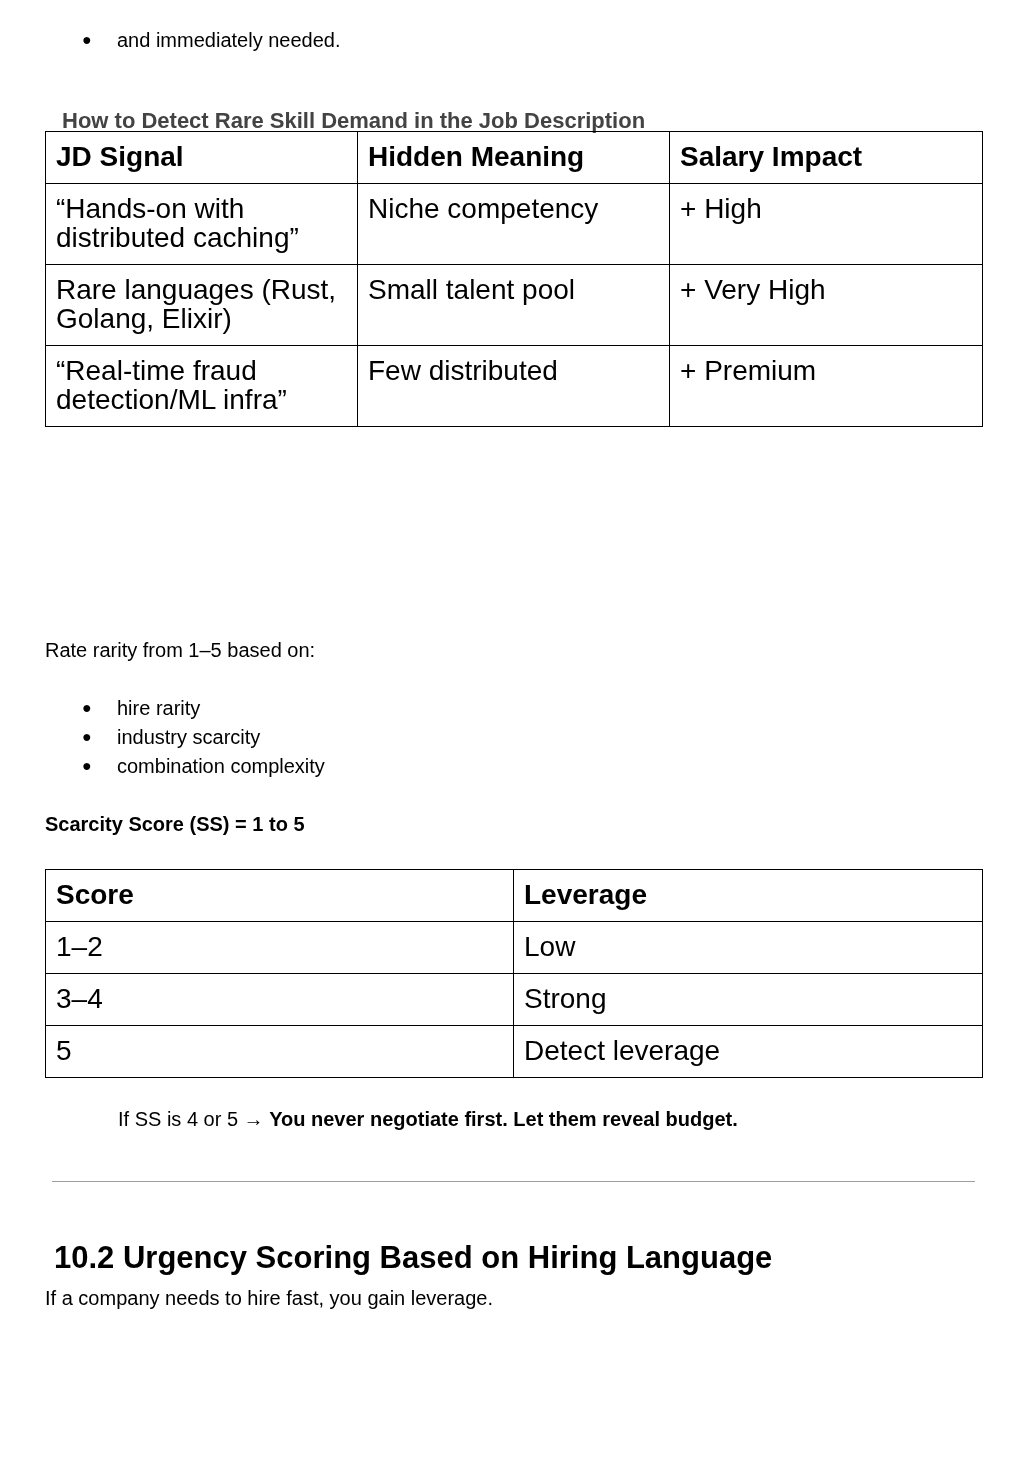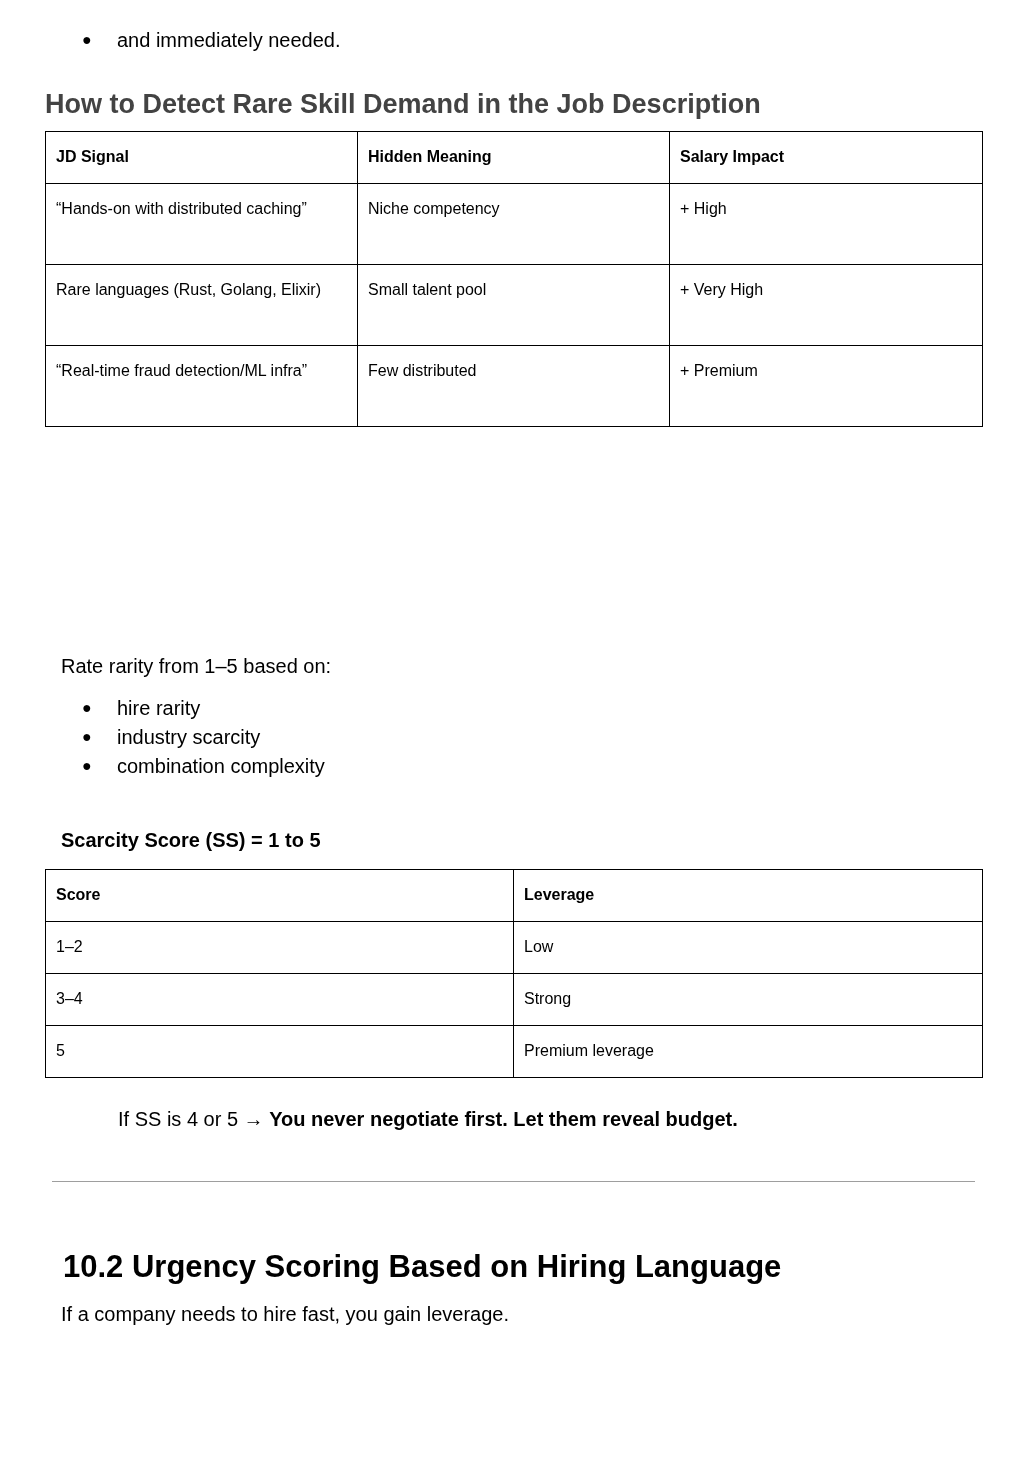--- a/index.html
+++ b/index.html
@@ -31,49 +31,49 @@
       align-items: center;
     }
     .bullet-dot {
       width: 35px;
       font-size: 16px;
       display: inline-block;
     }
     .h3 {
       position: absolute;
       left: 45px;
-      font-size: 27px;
+      font-size: 22px;
       font-weight: bold;
       color: #434343;
       line-height: 32px;
-      margin: 0;
+      margin: 17px;
       text-align: right;
     }
     .h2 {
       position: absolute;
       left: 45px;
       font-size: 31px;
       font-weight: bold;
       color: #000000;
       line-height: 38px;
-      margin: 18px;
+      margin: 9px;
     }
     .para {
       position: absolute;
       left: 45px;
       font-size: 20px;
       line-height: 24px;
-      margin: 16px;
+      margin: 0;
     }
     table.doc-table {
       position: absolute;
       left: 45px;
       border-collapse: collapse;
       table-layout: fixed;
-      font-size: 16px;
+      font-size: 28px;
       line-height: 29px;
     }
     table.doc-table td, table.doc-table th {
       border: 1.5px solid #000000;
       vertical-align: top;
       text-align: left;
       padding: 10px 10px 10px 10px;
     }
     table.doc-table th {
       font-weight: bold;
@@ -173,21 +173,21 @@
     <tr>
       <td>1–2</td>
       <td>Low</td>
     </tr>
     <tr>
       <td>3–4</td>
       <td>Strong</td>
     </tr>
     <tr>
       <td>5</td>
-      <td>Premium leverage</td>
+      <td>Detect leverage</td>
     </tr>
   </tbody>
     </table>
 
   <div class="callout">
     <span>If SS is 4 or 5 → </span><b>You never negotiate first. Let them reveal budget.</b>
   </div>
 
   <div class="divider"></div>
 

